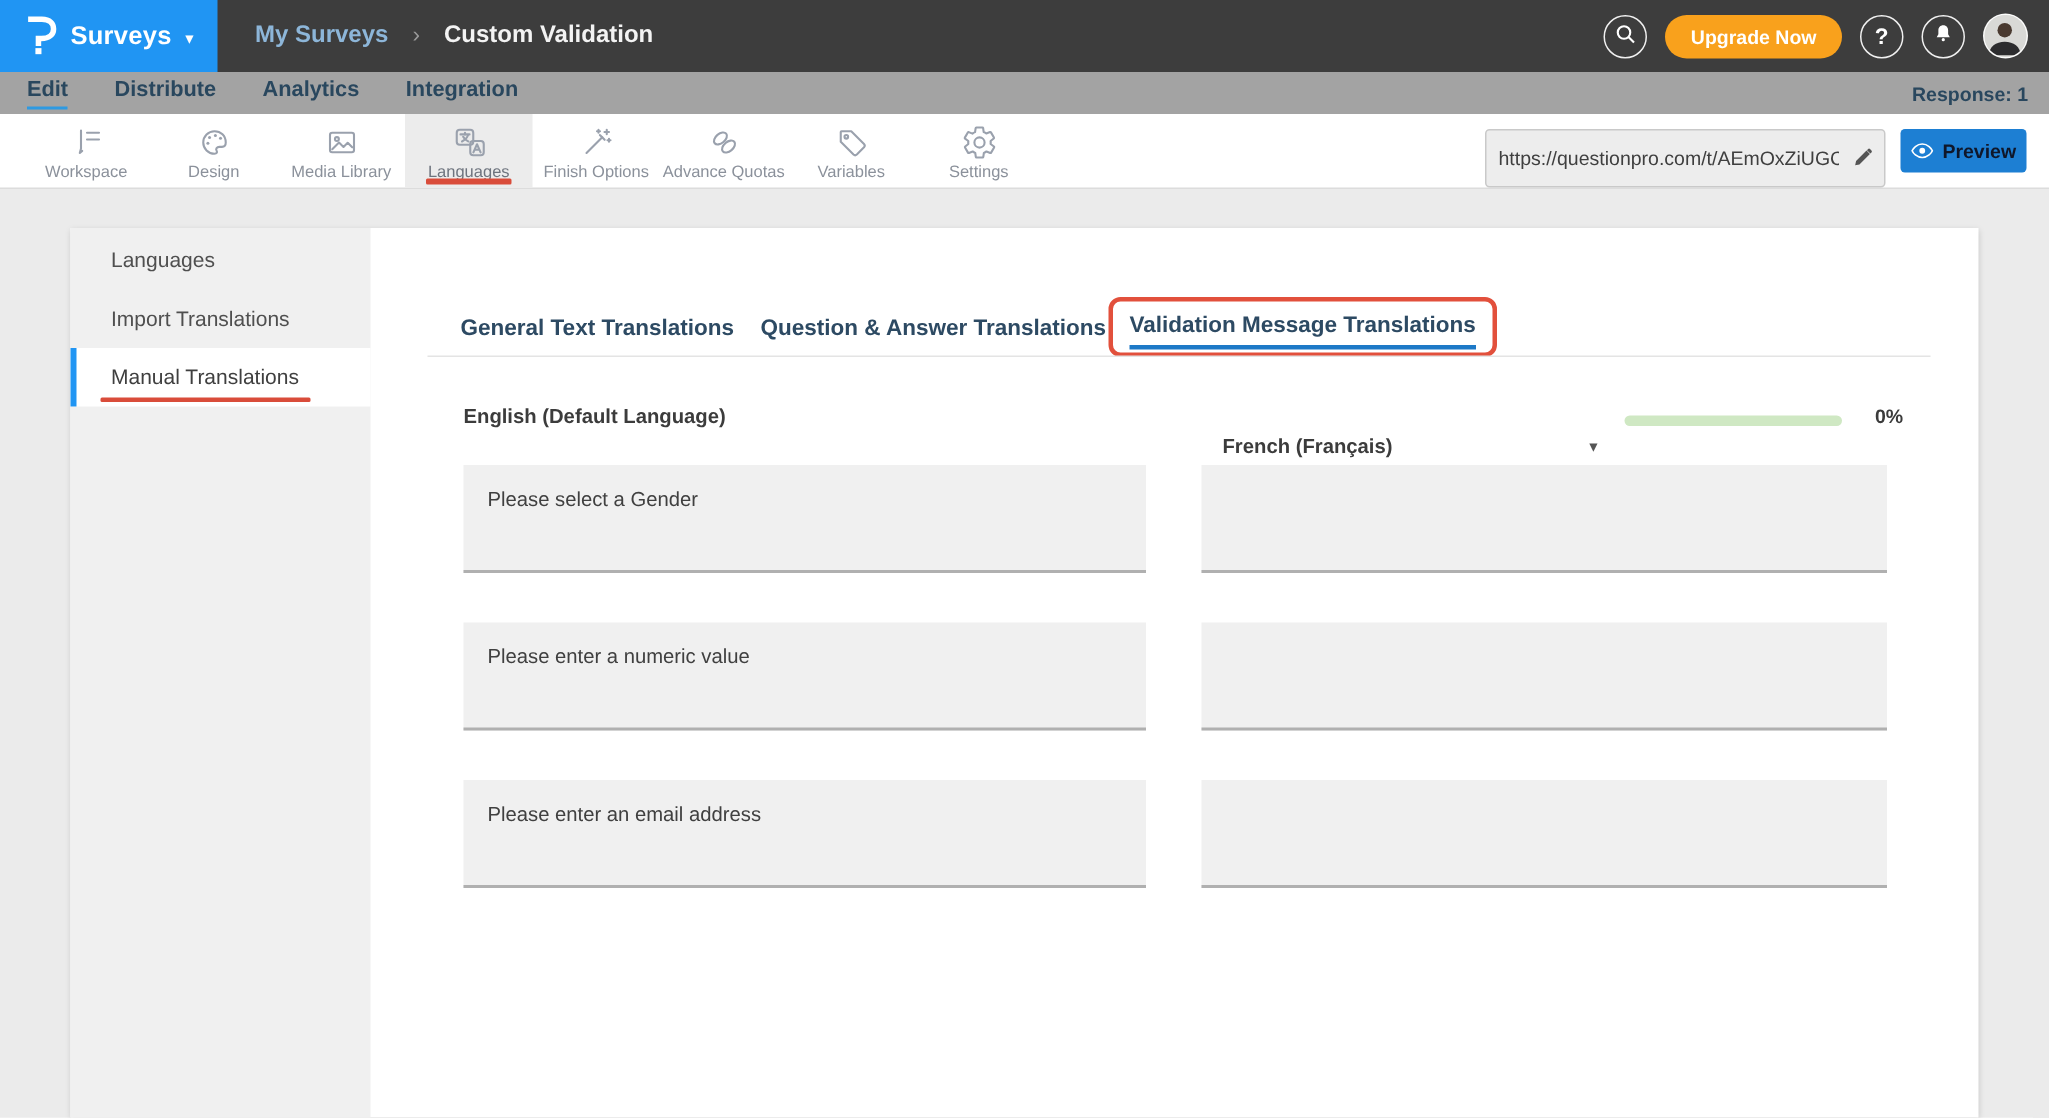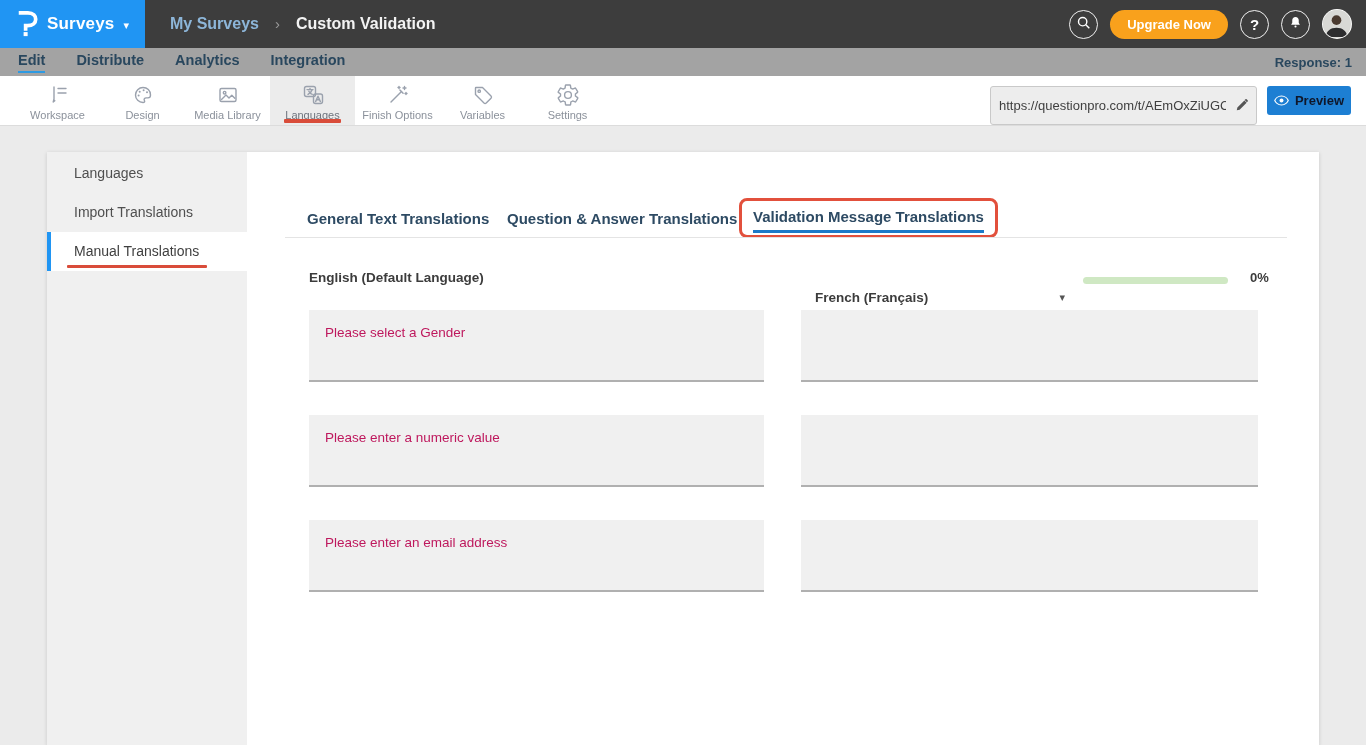--- a/index.html
+++ b/index.html
@@ -92,21 +92,21 @@
                  justify-content:space-between; align-items:center; cursor:pointer;margin-top:20px; }
   .lang-select .lbl { font-size:13.5px; font-weight:700; color:#3c3c3c; }
   .lang-select .caret { font-size:11px; color:#555; }
   .progress-track { position:absolute; left:836px; top:125px; width:145px; height:7px;
                     background:#cfe8c3; border-radius:4px; }
   .progress-pct { position:absolute; left:1003px; top:118px; font-size:13px;
                   color:#3c3c3c; font-weight:600; }
 
   .trans-box { position:absolute; height:72px; background:#f0f0f0;
                border-bottom:2px solid #b0b0b0; padding:15px 16px; font-size:13.5px;
-               color:#be185d; }
+               color:#404040; }
   .trans-box.en { left:62px; width:455px; }
   .trans-box.fr { left:554px; width:457px; cursor:text; }
   .row0 { top:158px; } .row1 { top:263px; } .row2 { top:368px; }
 </style>
 </head>
 <body>
 
 <div class="app-header">
   <div class="logo-block">
     <span>
@@ -223,20 +223,29 @@
         <line x1="5" y1="19" x2="15.5" y2="8.5"></line>
         <line x1="13.9" y1="7" x2="17.1" y2="10.2"></line>
         <path d="M18.5 3.5 v3 M17 5 h3"></path>
         <path d="M20 9.5 v2 M19 10.5 h2"></path>
         <path d="M13 3.5 v2 M12 4.5 h2"></path>
       </svg>
     </span>
     <span class="t-label">Finish Options</span>
   </div>
 
+  <div class="tool-item">
+    <span class="t-icon">
+      <svg class="icn" width="24" height="24" viewBox="0 0 24 24">
+        <ellipse cx="9.3" cy="9.3" rx="5" ry="3.1" transform="rotate(-40 9.3 9.3)"></ellipse>
+        <ellipse cx="14.7" cy="14.7" rx="5" ry="3.1" transform="rotate(-40 14.7 14.7)"></ellipse>
+      </svg>
+    </span>
+    <span class="t-label">Advance Quotas</span>
+  </div>
 
   <div class="tool-item">
     <span class="t-icon">
       <svg class="icn" width="24" height="24" viewBox="0 0 24 24">
         <path d="M5 4.5 h6.5 L20 13 a1.6 1.6 0 0 1 0 2.2 L15.2 20 a1.6 1.6 0 0 1 -2.2 0 L4.5 11.5 V5 a.5.5 0 0 1 .5-.5 z"></path>
         <circle cx="8.2" cy="8.2" r="1.2"></circle>
       </svg>
     </span>
     <span class="t-label">Variables</span>
   </div>

